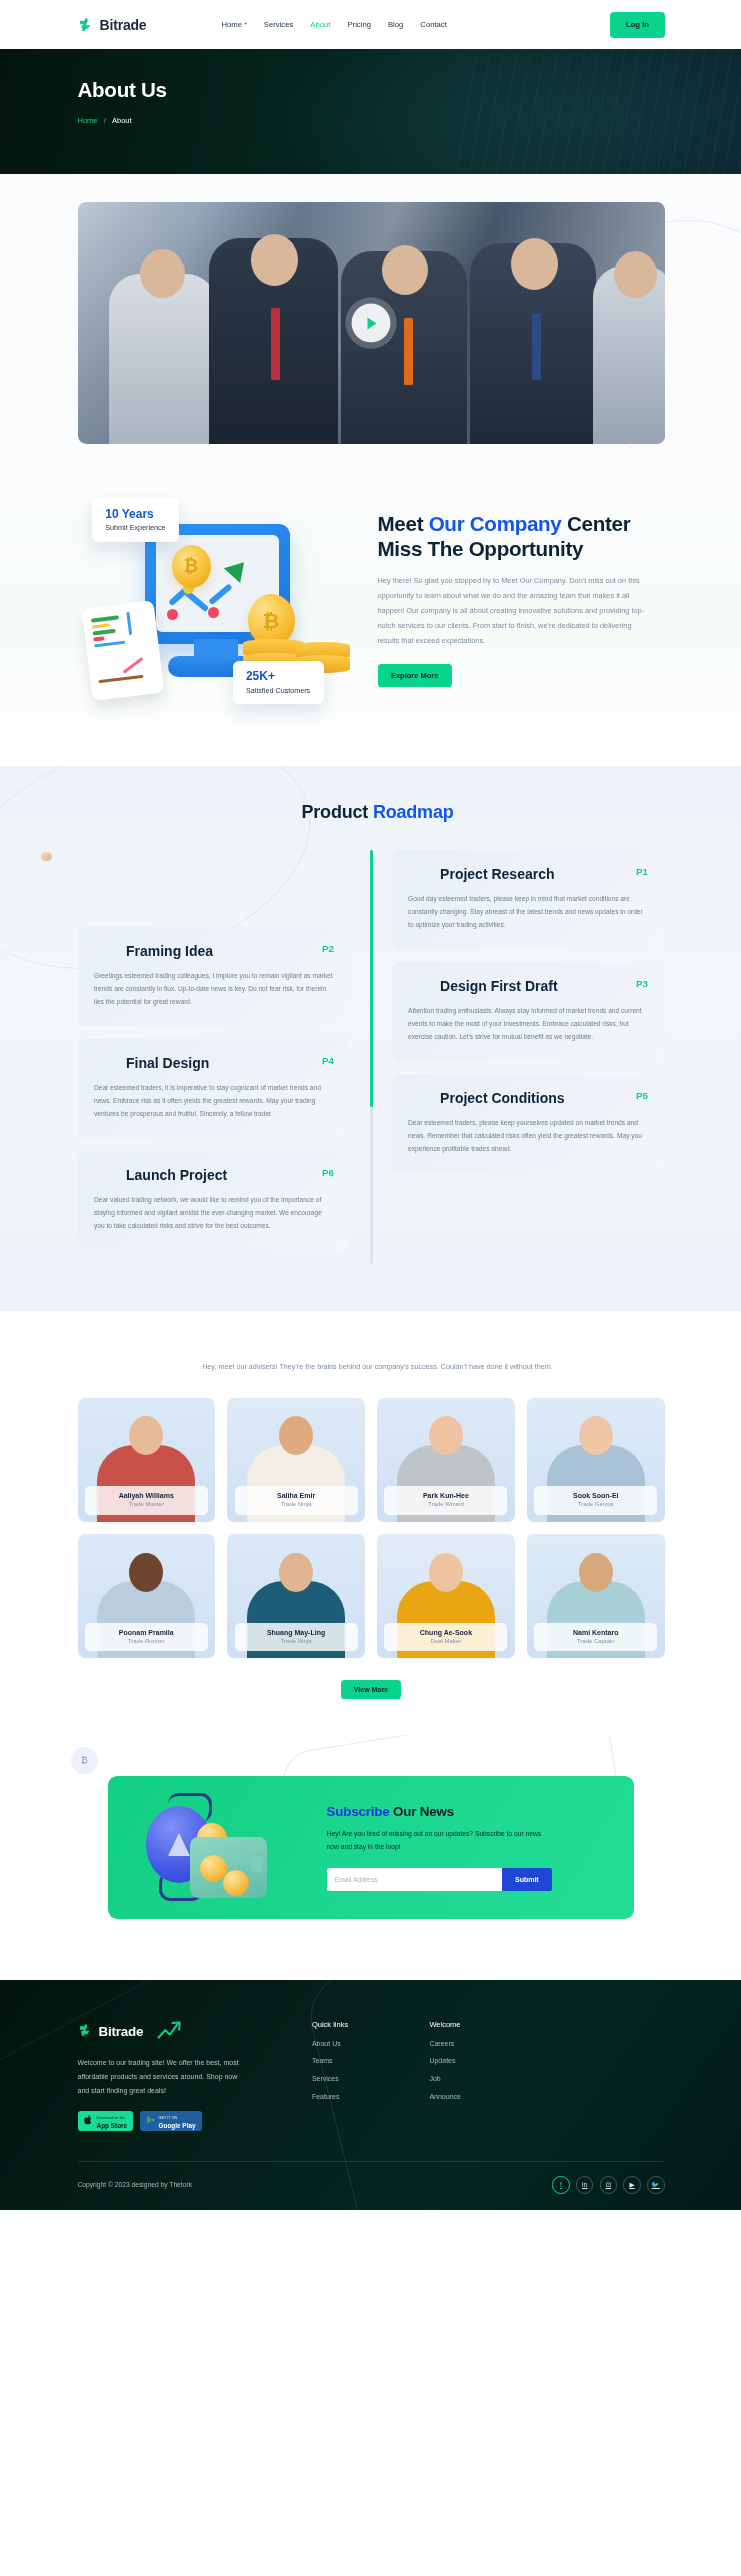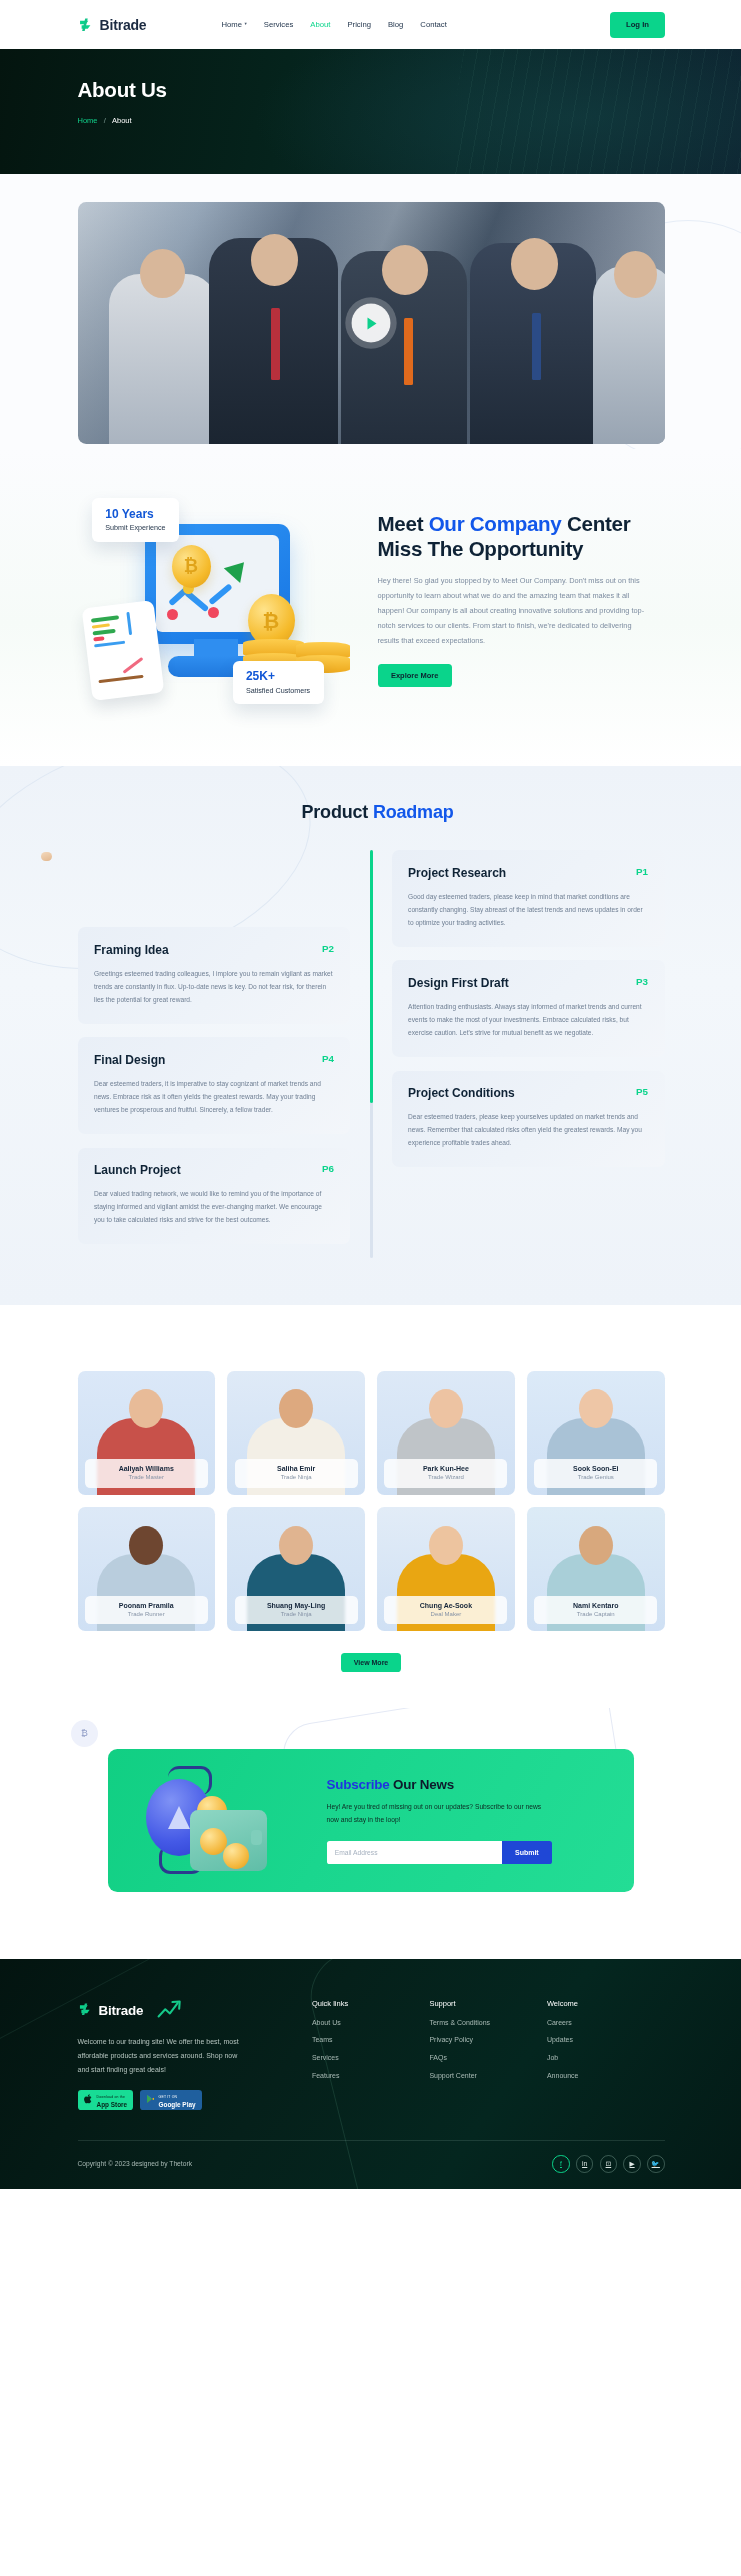--- a/index.html
+++ b/index.html
@@ -176,21 +176,21 @@
   }
   .tl-rail-fill {
     position: absolute; left: 0; top: 0; width: 3.1px; height: 62%;
     background: #0ad48b; border-radius: 2.1px;
   }
   .rm-card {
     border-radius: 7.2px; padding: 15.5px 16.5px 17.5px; margin-bottom: 13.4px;
     background: linear-gradient(135deg,#e9eff7 0%, #eef3f9 55%, #f3f6fa 100%);
   }
   .rm-top { display: flex; align-items: flex-start; justify-content: space-between; }
-  .rm-title { font-size: 12px; font-weight: 700; color: #0f2336; }
+  .rm-title { font-size: 14px; font-weight: 700; color: #0f2336; margin-left: 32px; }
   .rm-phase { font-size: 9.8px; font-weight: 700; color: #0ad48b; }
   .rm-text { margin-top: 11.3px; font-size: 6.6px; line-height: 1.95; color: #6f7f93; }
   .sp-1 { height: 77px; }
 
   
   .advisers { background: #fff; padding: 41px 0 36px; position: relative; overflow: hidden; }
   .hand-r { position: absolute; right: 66px; top: 52px; }
   .adv-grid {
     width: 587px; margin: 25px auto 0;
     display: grid; grid-template-columns: repeat(4, 1fr); gap: 12.4px 12.4px;
@@ -215,21 +215,21 @@
   .sub-ring {
     position: absolute; left: 71px; top: 11.3px; width: 27px; height: 27px; border-radius: 50%;
     background: #eef1fb; display: flex; align-items: center; justify-content: center;
     color: #8f9cc6; font-size: 9.3px;
   }
   .sub-outline {
     position: absolute; left: 289px; top: -7.2px; width: 330px; height: 155px;
     border: 0.5px solid #e4e9f5; border-radius: 31px; transform: rotate(-9deg);
   }
   .sub-card {
-    width: 526px; margin: 23px auto 18px; border-radius: 9.3px; position: relative; overflow: hidden;
+    width: 526px; margin: 23px auto 12px; border-radius: 9.3px; position: relative; overflow: hidden;
     background: linear-gradient(120deg,#11cf83 0%, #1ad68e 45%, #23dd95 100%);
     display: flex; align-items: center; min-height: 143px; padding: 17.5px 24px;
   }
   .sub-art { width: 175px; height: 108px; position: relative; flex: none; }
   .eth-coin {
     position: absolute; left: 14.4px; top: 12.4px; width: 66px; height: 77px; border-radius: 50%;
     background: radial-gradient(circle at 38% 28%, #7f92f5, #4459e6 60%, #2c3fcf 100%);
     display: flex; align-items: center; justify-content: center;
   }
   .eth-d { width: 0; height: 0; border-left: 11.3px solid transparent; border-right: 11.3px solid transparent; border-bottom: 23px solid #cfd8fb; }
@@ -496,20 +496,21 @@
         </div>
         <p class="rm-text">Dear esteemed traders, please keep yourselves updated on market trends and news. Remember that calculated risks often yield the greatest rewards. May you experience profitable trades ahead.</p>
       </div>
     </div>
   </div>
 </section>
 
 <section class="advisers">
   <span class="hand-r hand3d"></span>
   <div class="sec-head">
+    <p class="sec-sub">Hey, meet our advisers! They're the brains behind our company's success. Couldn't have done it without them.</p>
   </div>
   <div class="adv-grid" id="adv-grid">
       <div class="adv-card" style="background: linear-gradient(rgb(219, 232, 248) 0%, rgb(207, 224, 244) 100%);">
         <span class="adv-body" style="width:98px;height:77px;border-radius:36px 36px 0 0;background:#c8514a;"></span>
         <span class="adv-head" style="top:18.5px;width:34px;height:39px;background:#e8bb98;"></span>
         <div class="adv-plate">
           <div class="adv-name">Aaliyah Williams</div>
           <div class="adv-role">Trade Master</div>
         </div>
       </div>
@@ -654,27 +655,20 @@
     </div>
     <div class="f-cols" id="f-cols">
         <div class="f-col">
           <div class="f-col-head">Quick links</div>
           <a class="f-link" href="#">About Us</a>
           <a class="f-link" href="#">Teams</a>
           <a class="f-link" href="#">Services</a>
           <a class="f-link" href="#">Features</a>
         </div>
         <div class="f-col">
-          <div class="f-col-head">Support</div>
-          <a class="f-link" href="#">Terms &amp; Conditions</a>
-          <a class="f-link" href="#">Privacy Policy</a>
-          <a class="f-link" href="#">FAQs</a>
-          <a class="f-link" href="#">Support Center</a>
-        </div>
-        <div class="f-col">
           <div class="f-col-head">Welcome</div>
           <a class="f-link" href="#">Careers</a>
           <a class="f-link" href="#">Updates</a>
           <a class="f-link" href="#">Job</a>
           <a class="f-link" href="#">Announce</a>
         </div>
       </div>
   </div>
   <div class="f-bottom">
     <div class="copyright">Copyright © 2023 designed by Thetork</div>

